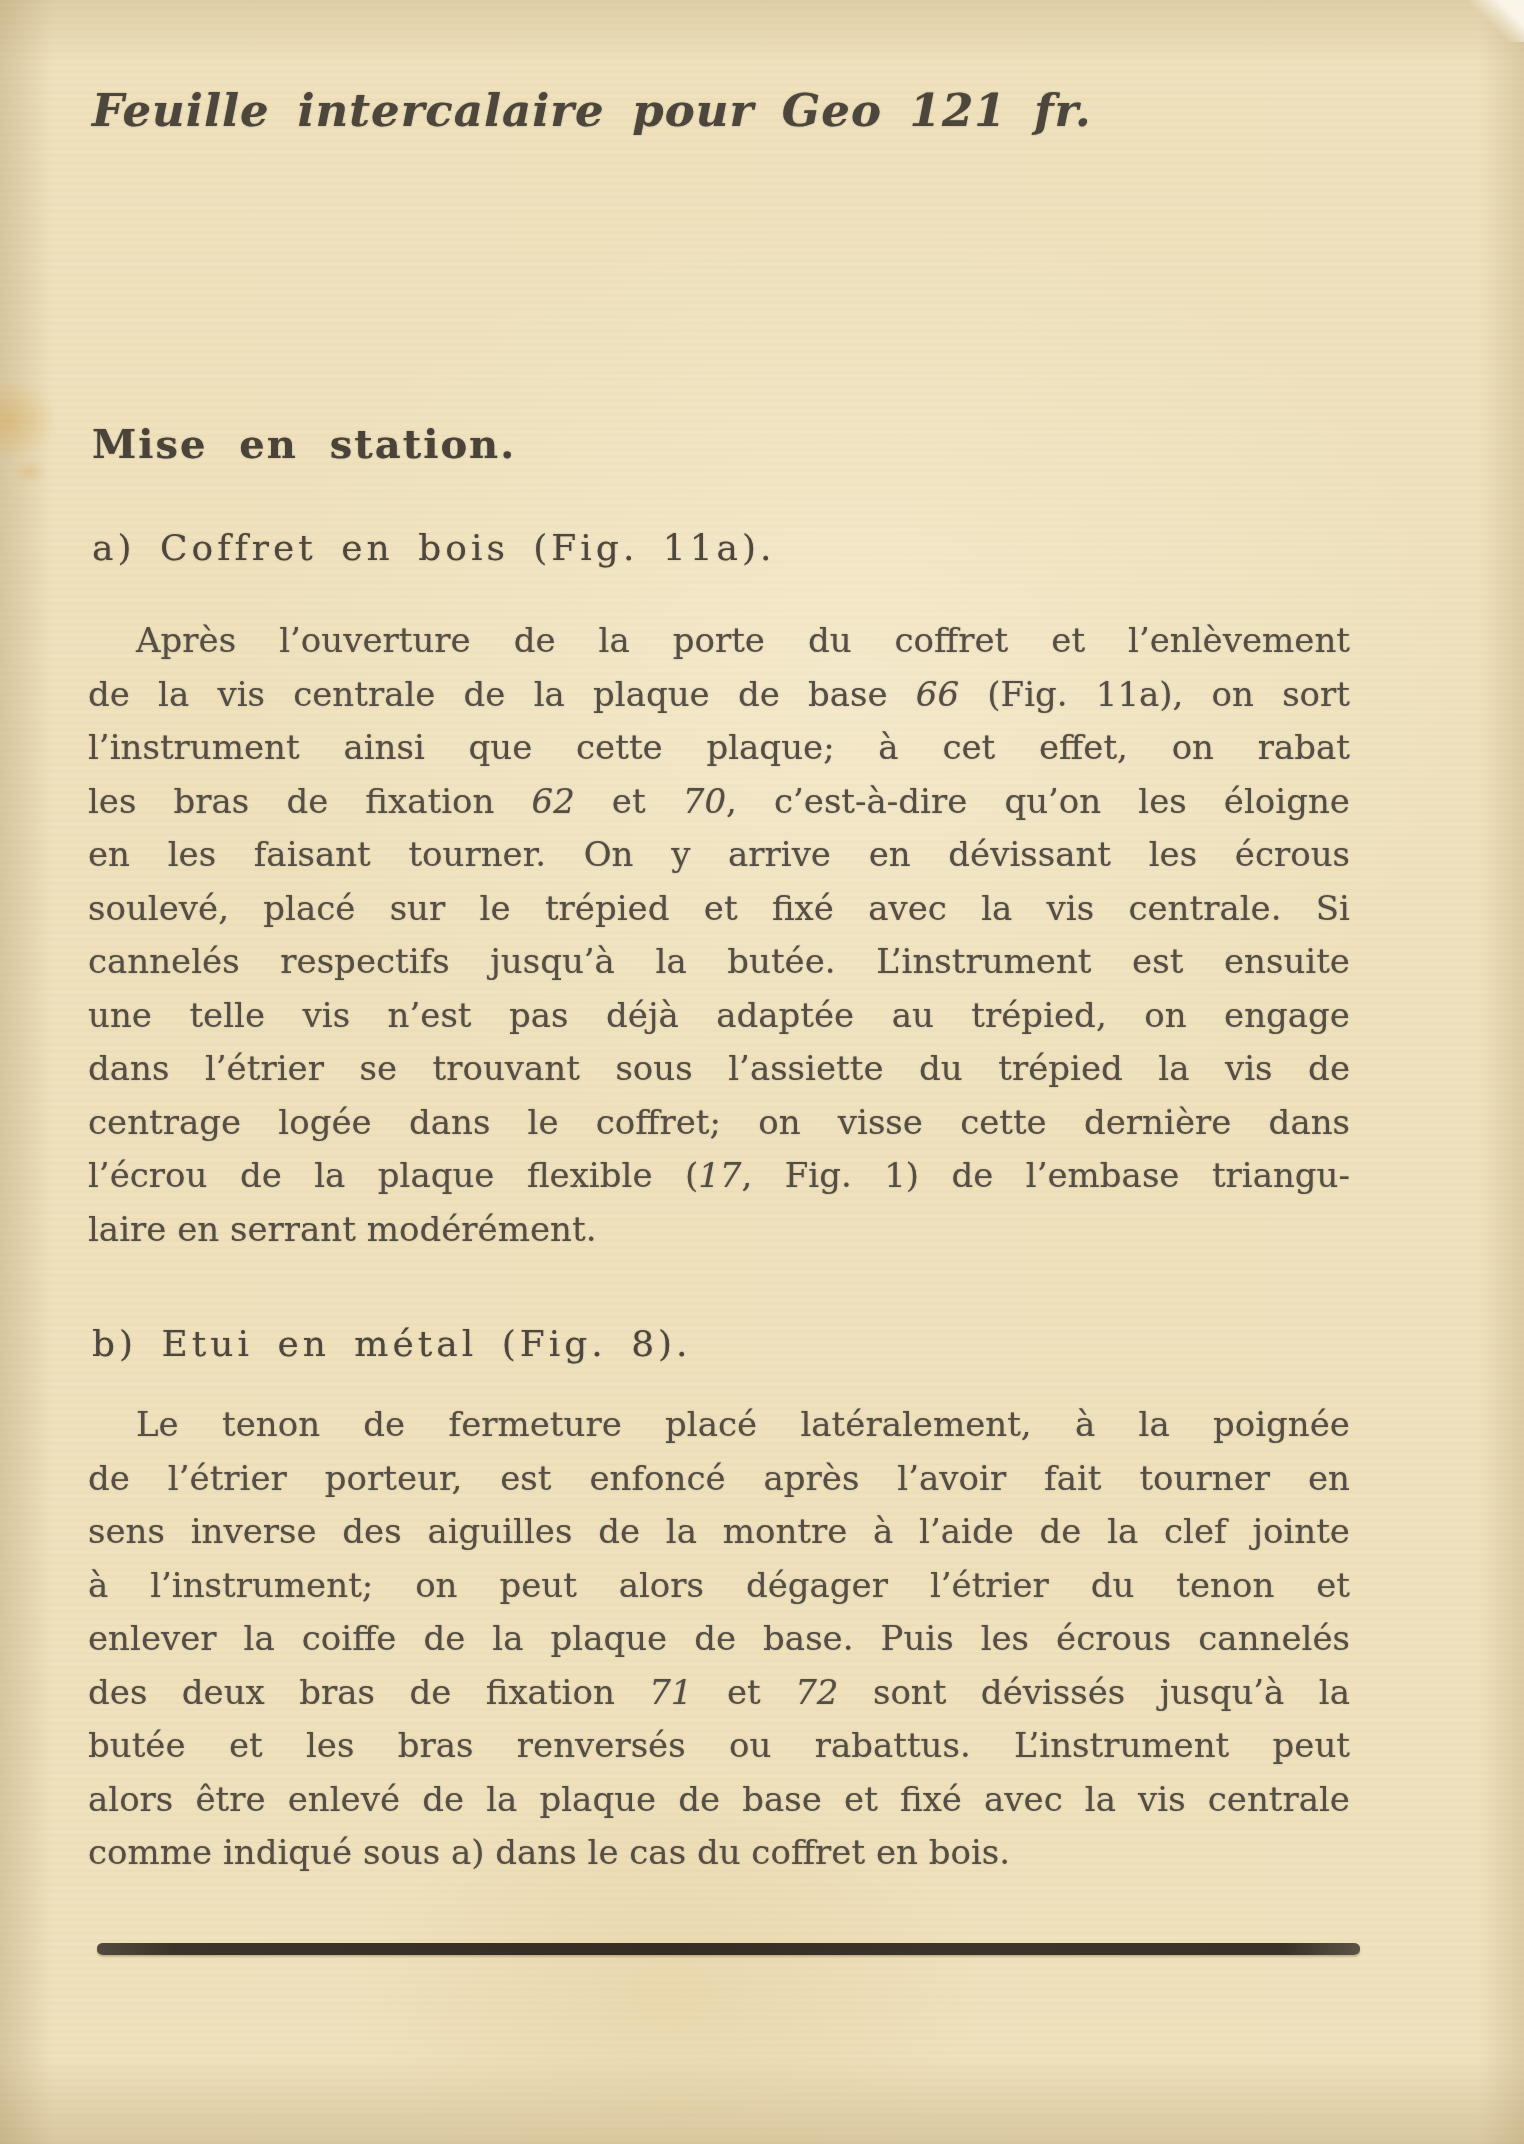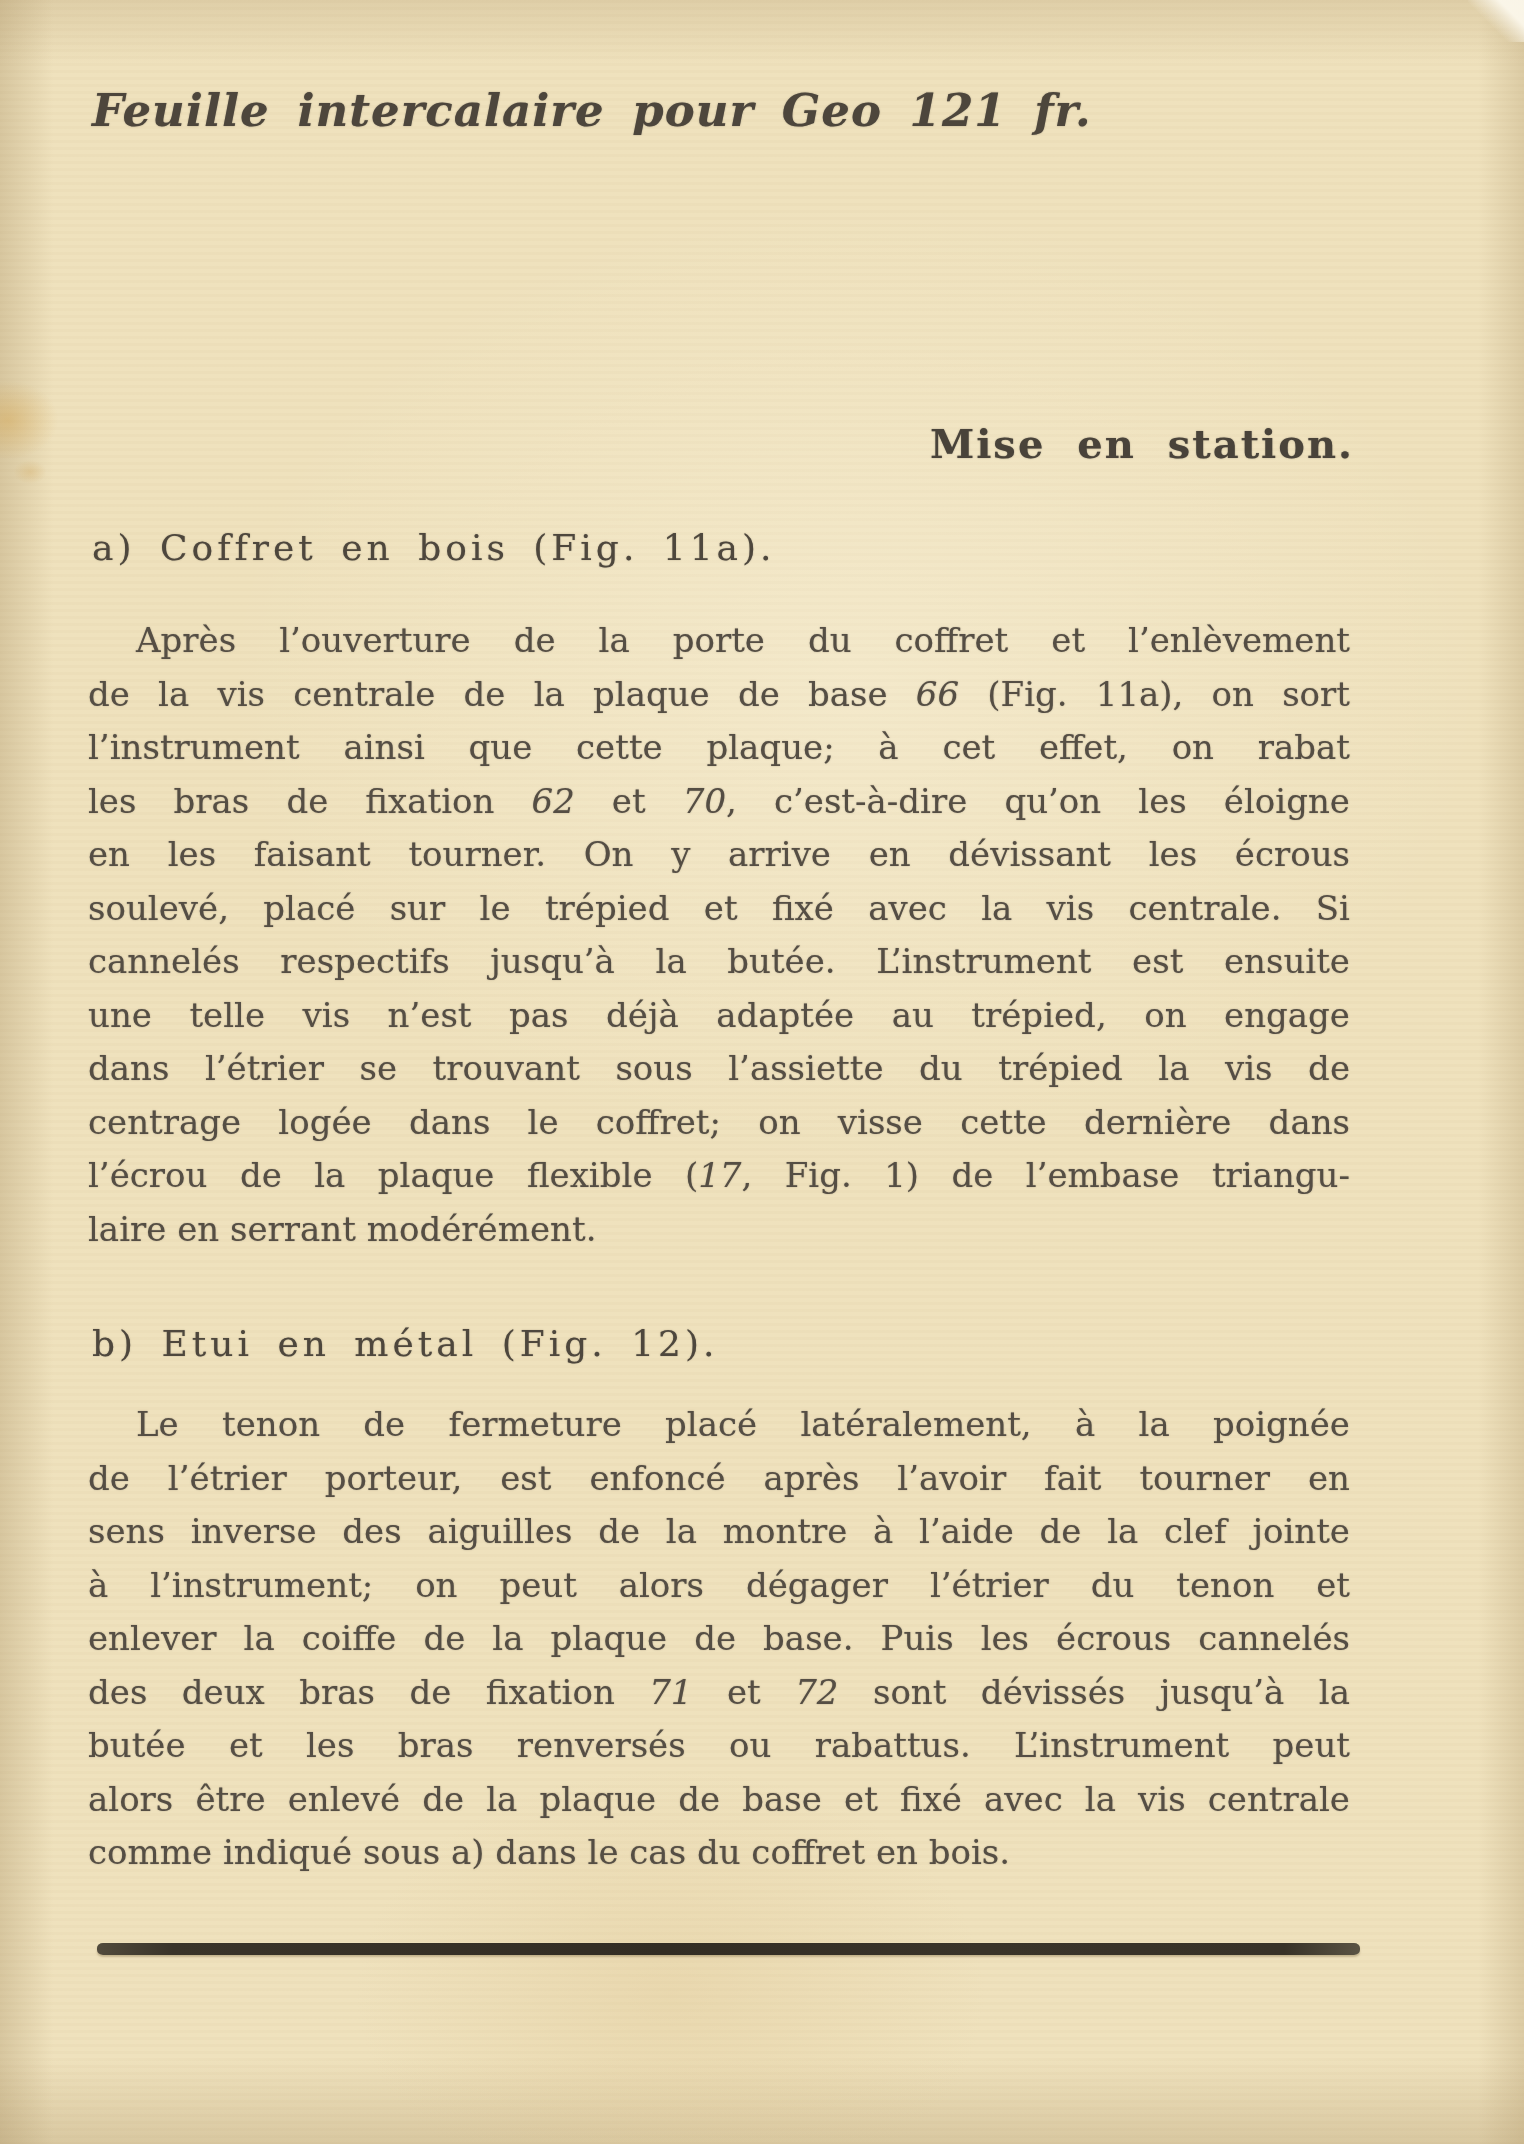--- a/index.html
+++ b/index.html
@@ -51,21 +51,21 @@
     letter-spacing: 1px;
     word-spacing: 11px;
     color: #4d463c;
     text-shadow: 0 0 1.4px rgba(77,70,60,0.55);
   }
   .main-heading {
     position: absolute;
     top: 420px;
     left: 92px;
     width: 1262px;
-    text-align: right;
+    text-align: left;
     font-weight: bold;
     font-size: 40px;
     letter-spacing: 2px;
     word-spacing: 16px;
     color: #49433a;
     text-shadow: 0 0 1.4px rgba(73,67,58,0.55);
   }
   .sub-heading {
     position: absolute;
     left: 92px;
@@ -132,21 +132,21 @@
     <div class="line">en les faisant tourner. On y arrive en dévissant les écrous</div>
     <div class="line">soulevé, placé sur le trépied et fixé avec la vis centrale. Si</div>
     <div class="line">cannelés respectifs jusqu’à la butée. L’instrument est ensuite</div>
     <div class="line">une telle vis n’est pas déjà adaptée au trépied, on engage</div>
     <div class="line">dans l’étrier se trouvant sous l’assiette du trépied la vis de</div>
     <div class="line">centrage logée dans le coffret; on visse cette dernière dans</div>
     <div class="line">l’écrou de la plaque flexible (<i>17</i>, Fig. 1) de l’embase triangu-</div>
     <div class="line last">laire en serrant modérément.</div>
   </div>
 
-  <div class="sub-heading" id="heading-b">b) Etui en métal (Fig. 12).</div>
+  <div class="sub-heading" id="heading-b">b) Etui en métal (Fig. 8).</div>
 
   <div class="para" id="para-b">
     <div class="line first">Le tenon de fermeture placé latéralement, à la poignée</div>
     <div class="line">de l’étrier porteur, est enfoncé après l’avoir fait tourner en</div>
     <div class="line">sens inverse des aiguilles de la montre à l’aide de la clef jointe</div>
     <div class="line">à l’instrument; on peut alors dégager l’étrier du tenon et</div>
     <div class="line">enlever la coiffe de la plaque de base. Puis les écrous cannelés</div>
     <div class="line">des deux bras de fixation <i>71</i> et <i>72</i> sont dévissés jusqu’à la</div>
     <div class="line">butée et les bras renversés ou rabattus. L’instrument peut</div>
     <div class="line">alors être enlevé de la plaque de base et fixé avec la vis centrale</div>

